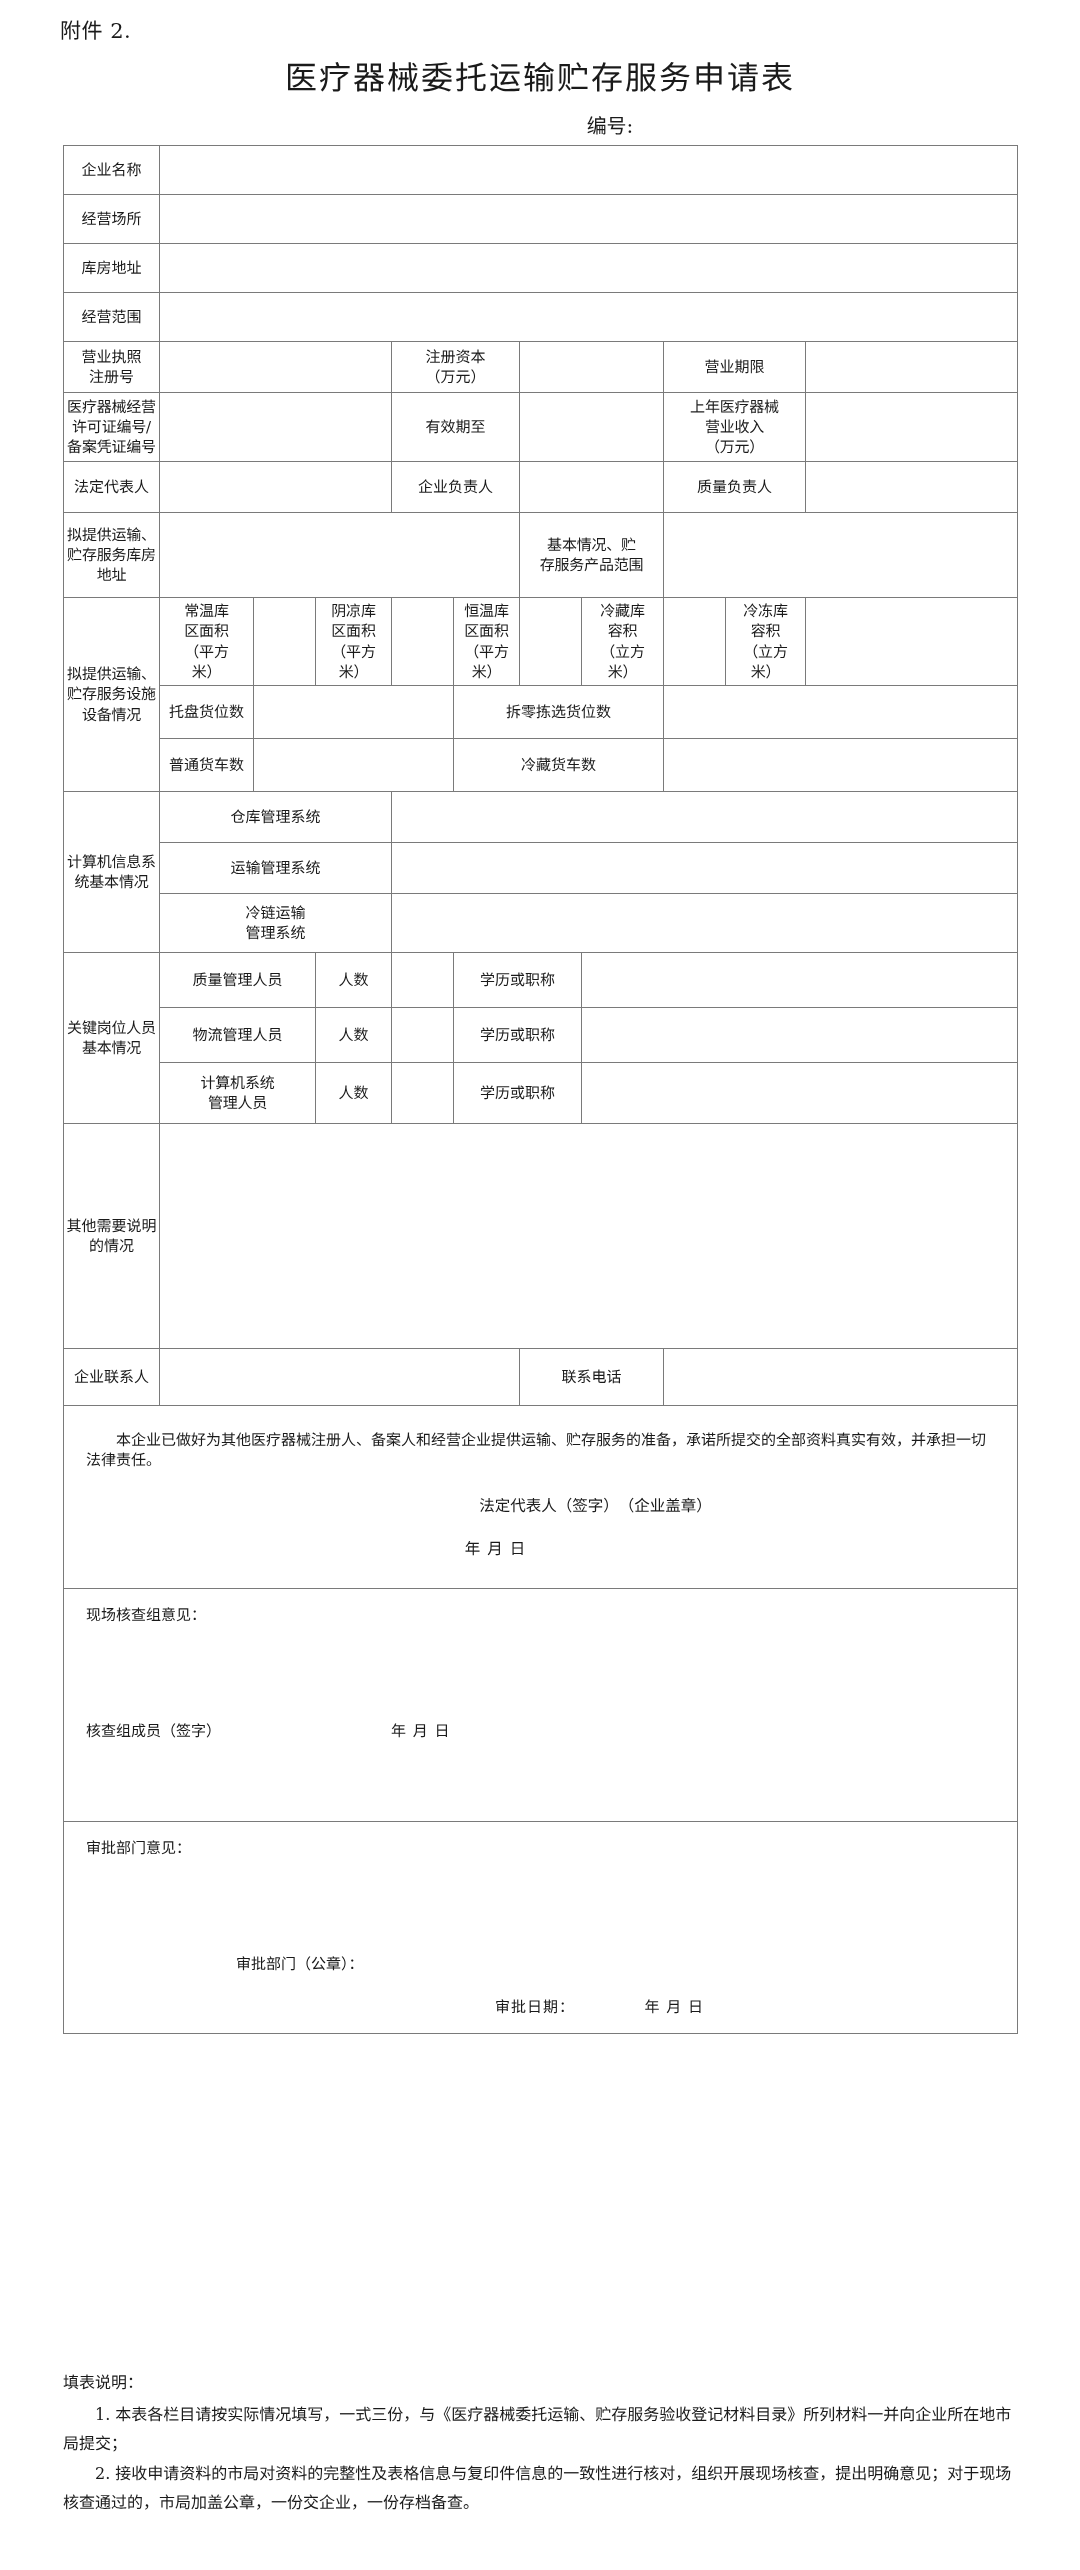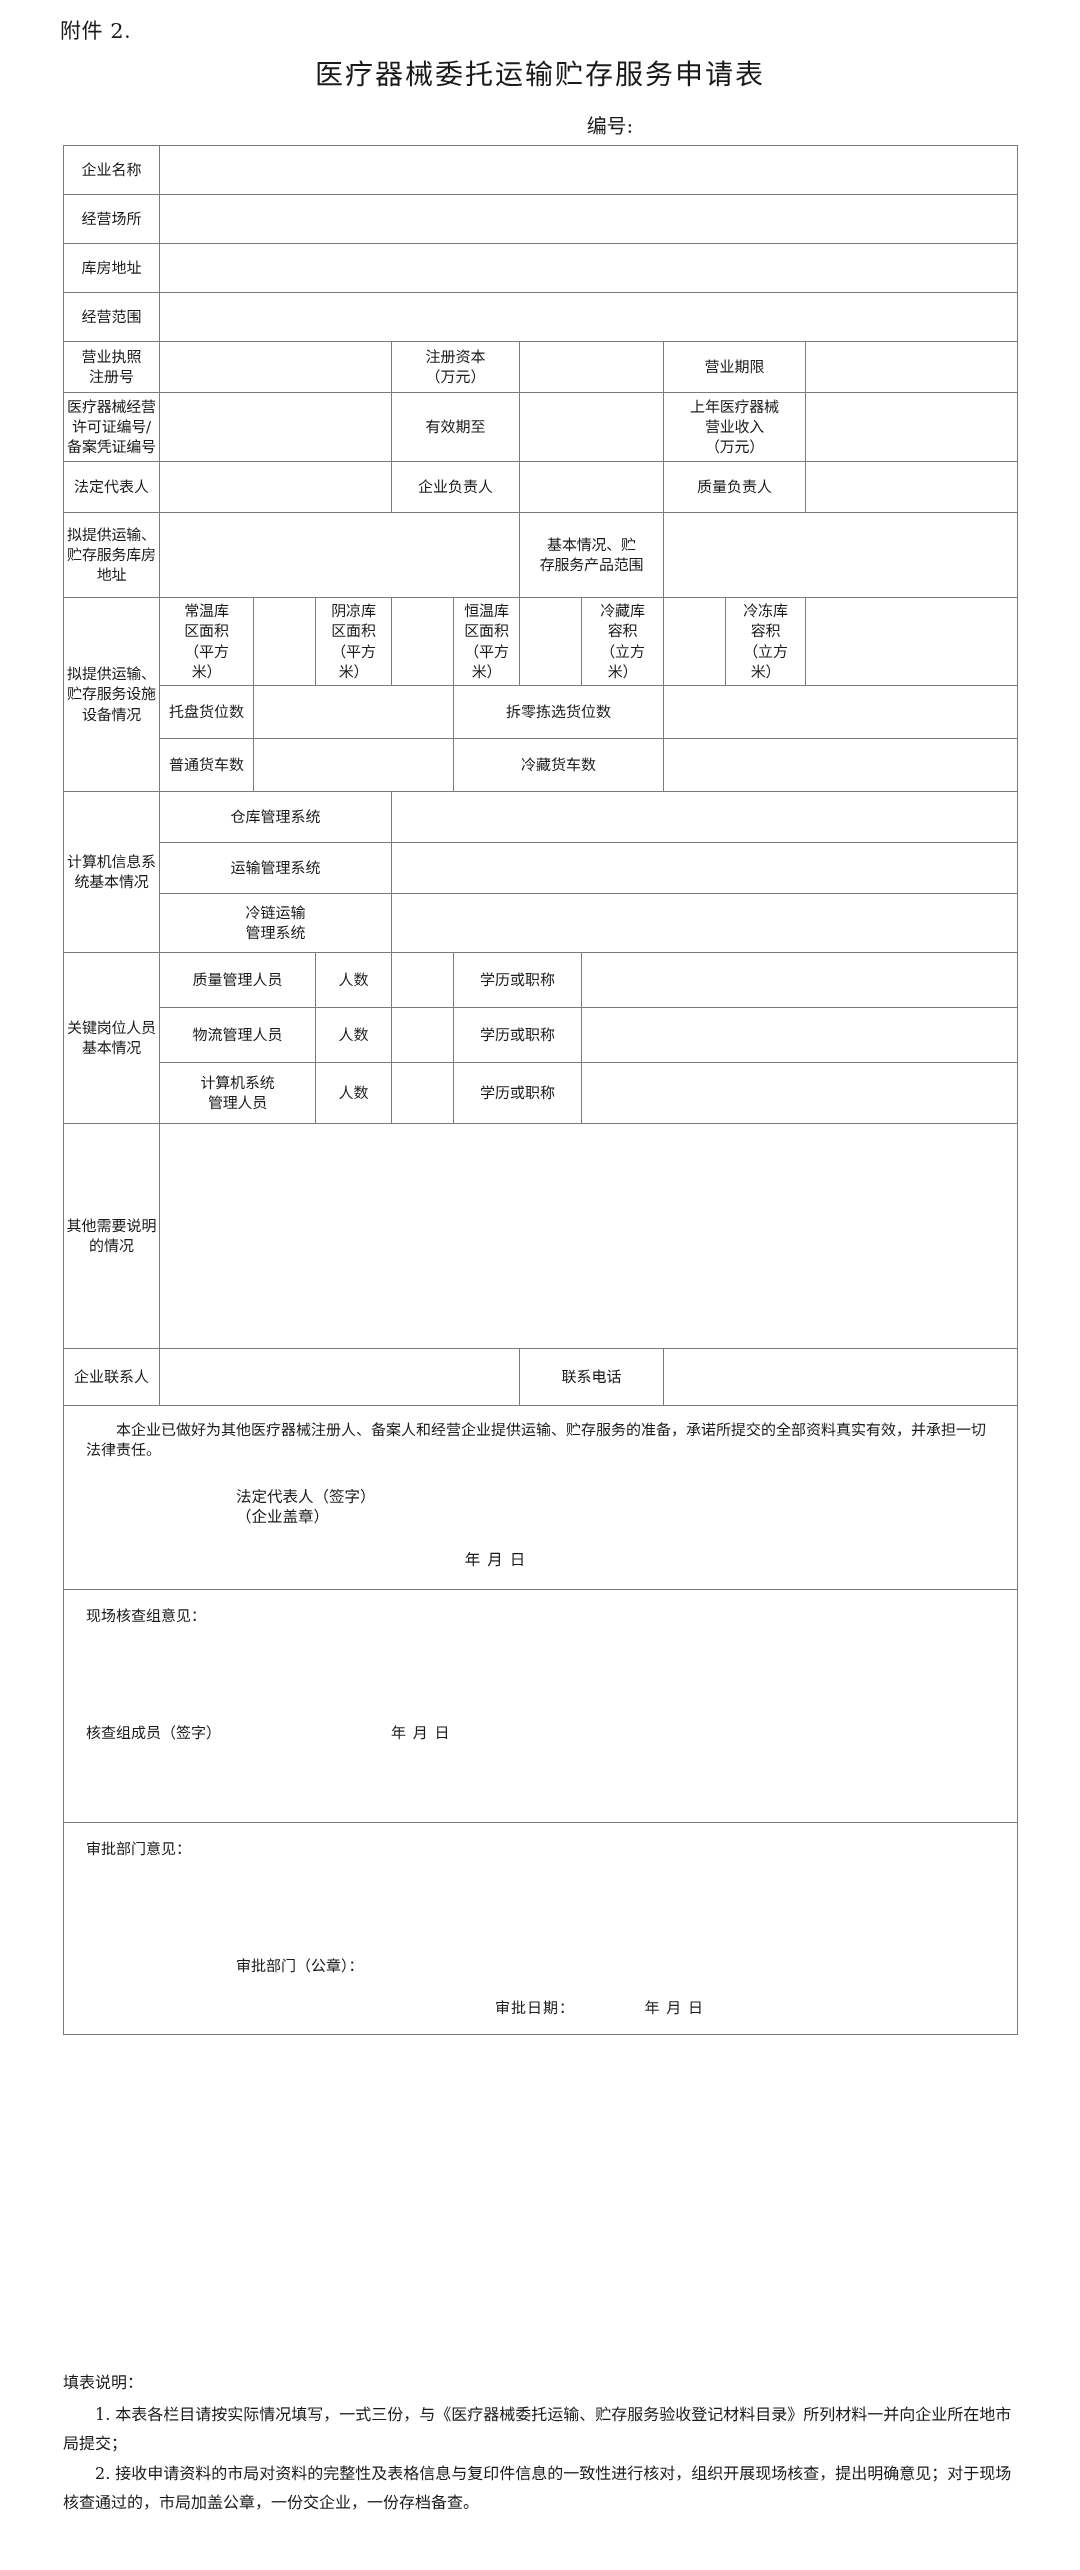--- a/index.html
+++ b/index.html
@@ -30,21 +30,21 @@
     top: 14px;
     font-size: 21px;
     letter-spacing: 0.5px;
   }
   .doc-title {
     position: absolute;
     left: 0;
     right: 0;
     top: 52px;
     text-align: center;
-    font-size: 28px;
+    font-size: 32px;
     letter-spacing: 2px;
     font-family: "DejaVu Serif", "Liberation Serif", serif;
   }
   .serial-line {
     position: absolute;
     top: 110px;
     left: 0;
     right: 0;
     text-align: center;
     font-size: 20px;
@@ -79,24 +79,23 @@
   .commit-cell {
     text-align: left !important;
     padding: 14px 22px 18px 22px !important;
     line-height: 1.95;
     font-size: 15.5px;
   }
   .commit-text { text-indent: 2em; }
   .sign-row {
     margin-top: 26px;
     display: flex;
-    justify-content: flex-end;
+    justify-content: center;
     padding: 0 40px 0 150px;
     font-size: 15.5px;
-    flex-direction: column;
   }
   .date-row {
     margin-top: 22px;
     text-align: center;
     font-size: 15.5px;
     letter-spacing: 1px;
     padding-right: 90px;
   }
 
   

